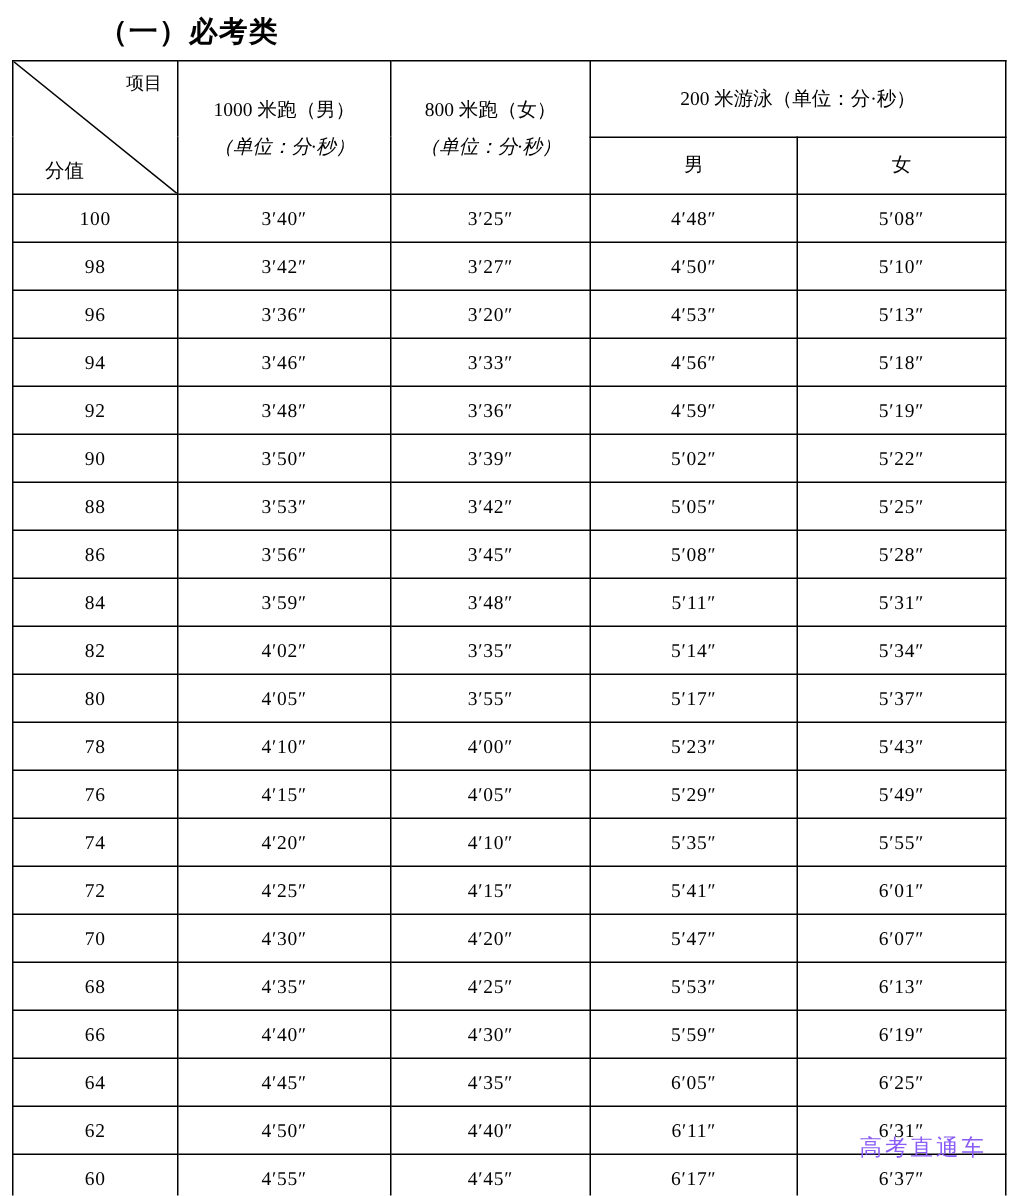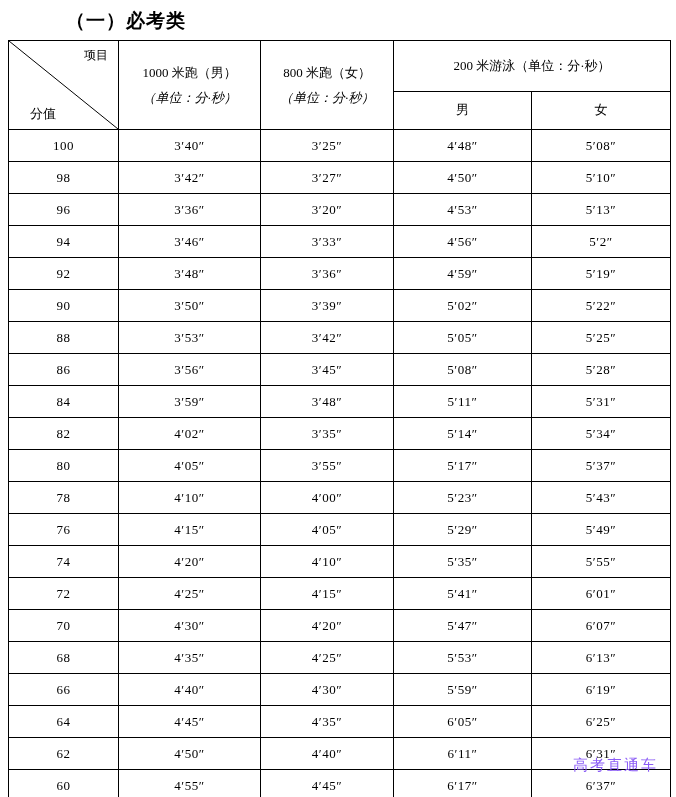--- a/index.html
+++ b/index.html
@@ -175,21 +175,21 @@
           <td>3′36″</td>
           <td>3′20″</td>
           <td>4′53″</td>
           <td>5′13″</td>
         </tr>
         <tr class="data-row">
           <td>94</td>
           <td>3′46″</td>
           <td>3′33″</td>
           <td>4′56″</td>
-          <td>5′2″</td>
+          <td>5′18″</td>
         </tr>
         <tr class="data-row">
           <td>92</td>
           <td>3′48″</td>
           <td>3′36″</td>
           <td>4′59″</td>
           <td>5′19″</td>
         </tr>
         <tr class="data-row">
           <td>90</td>

